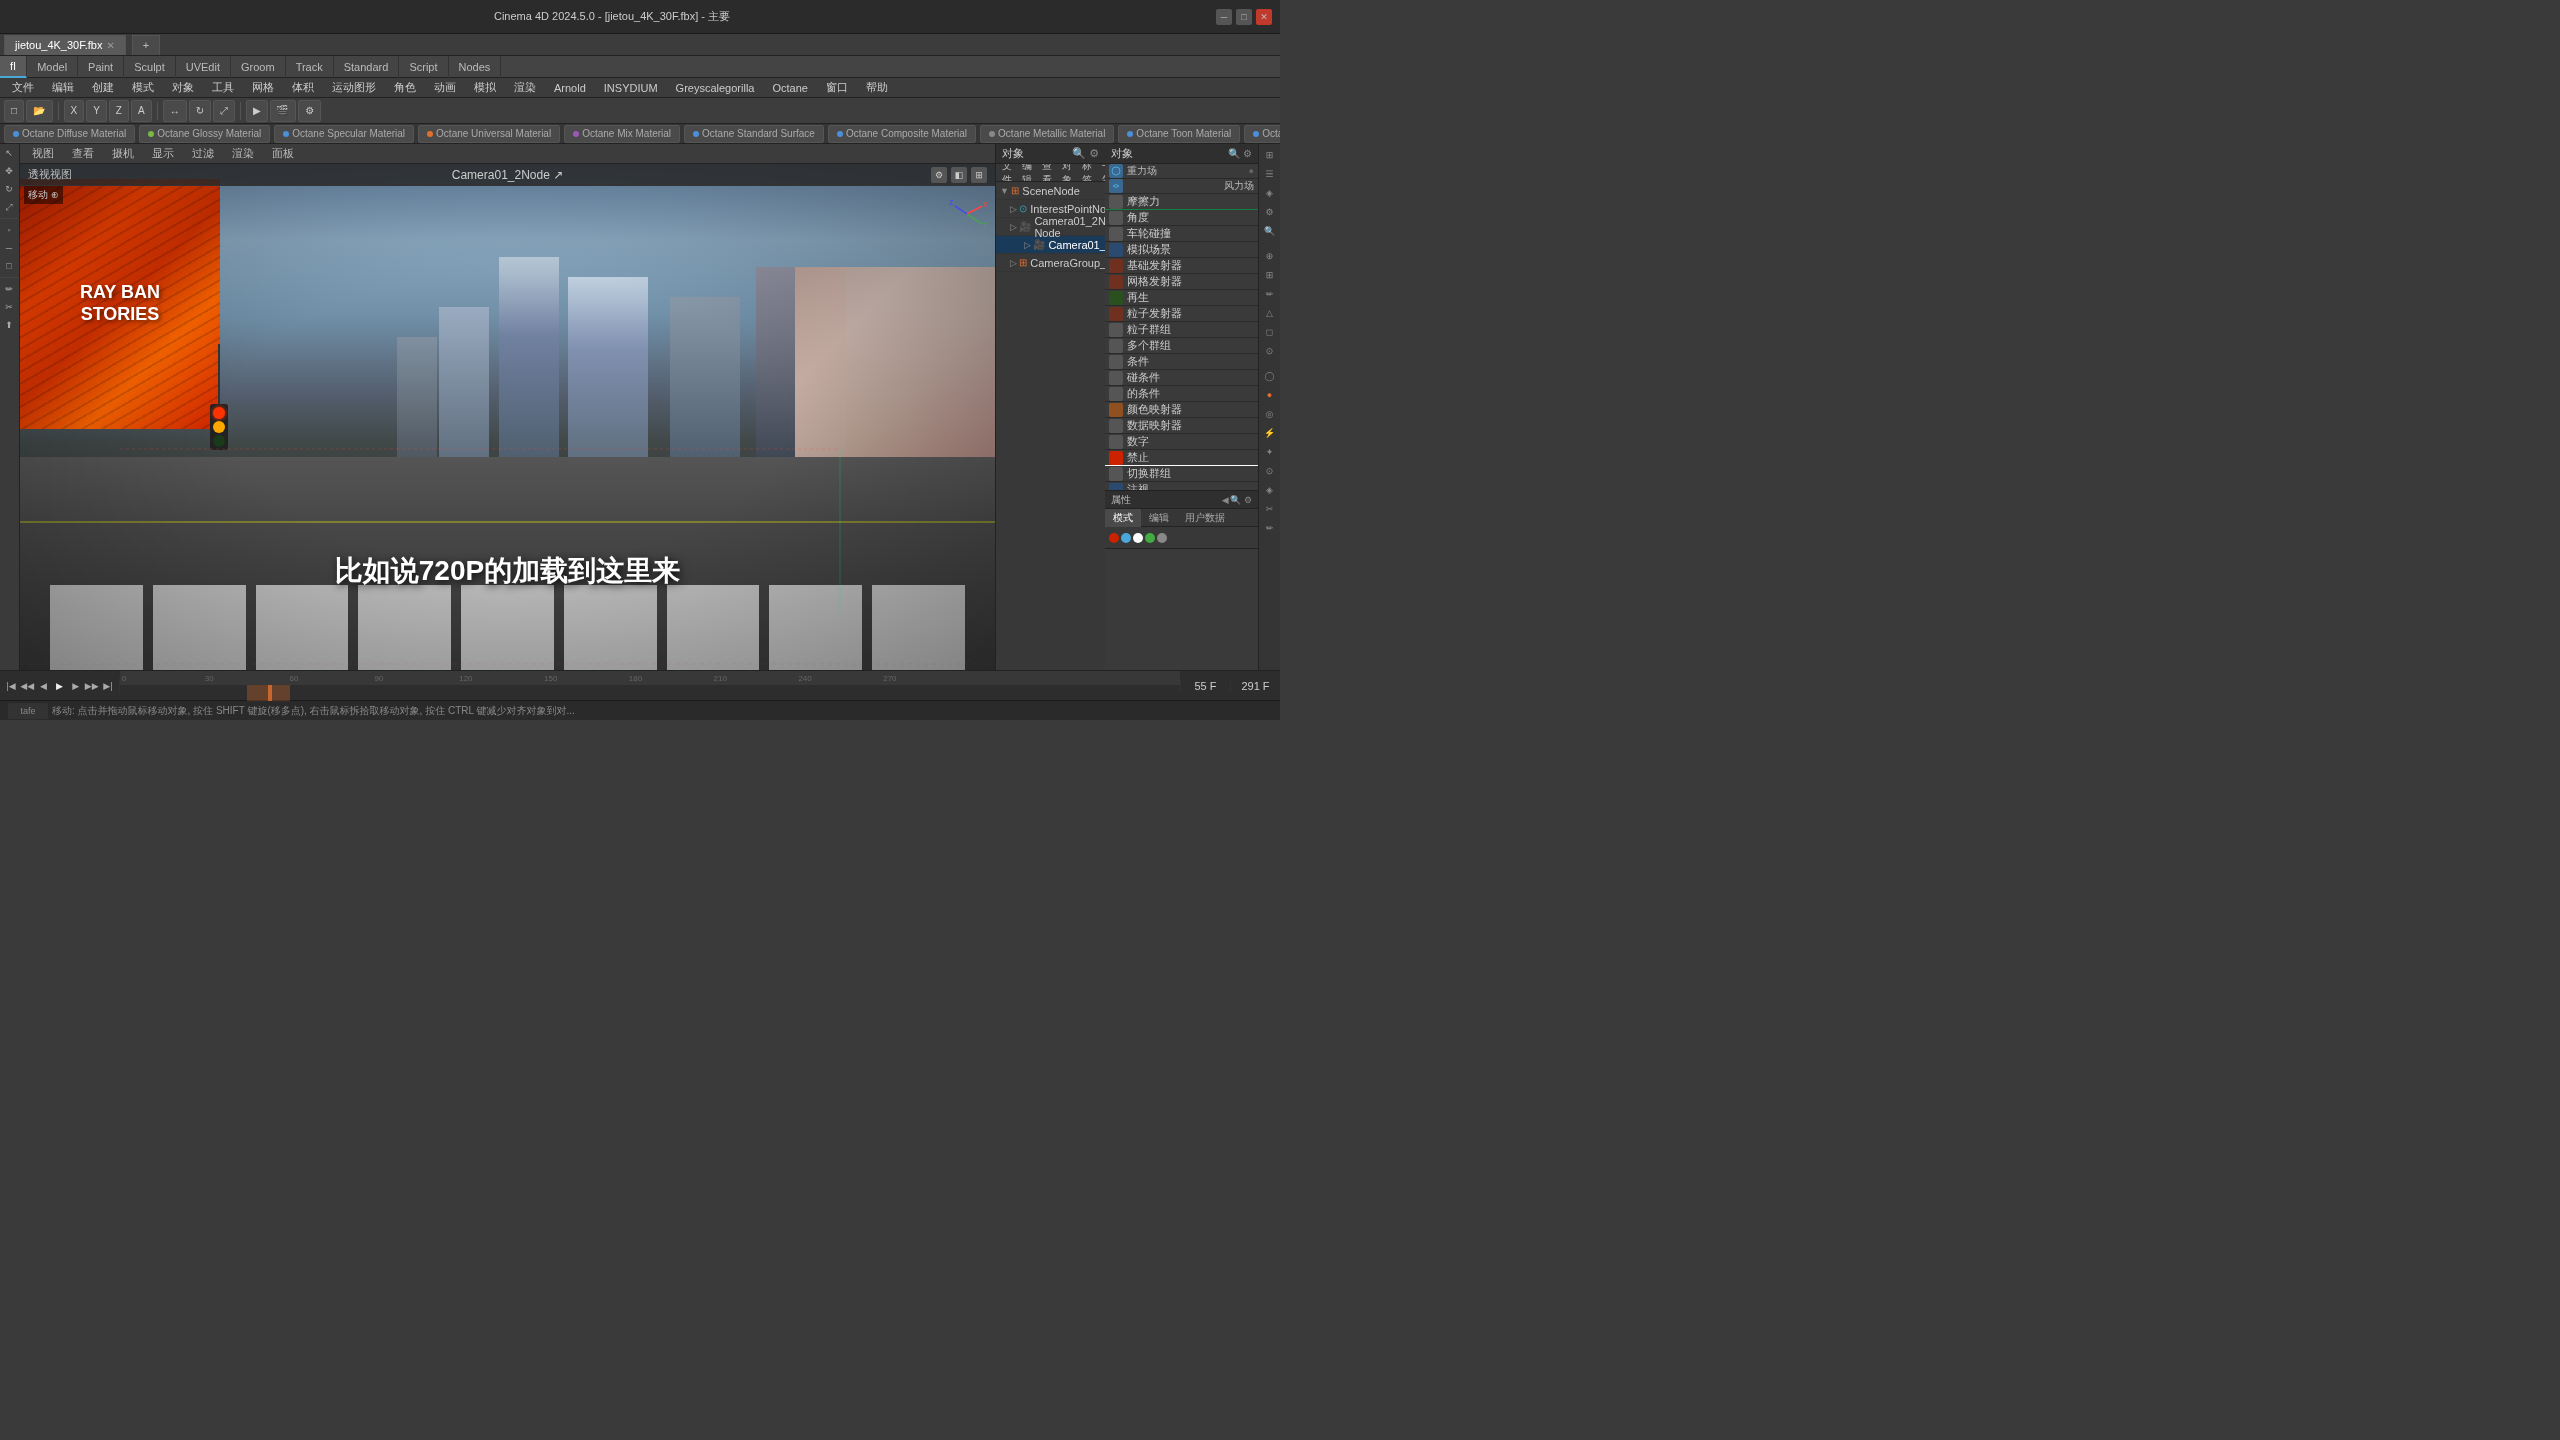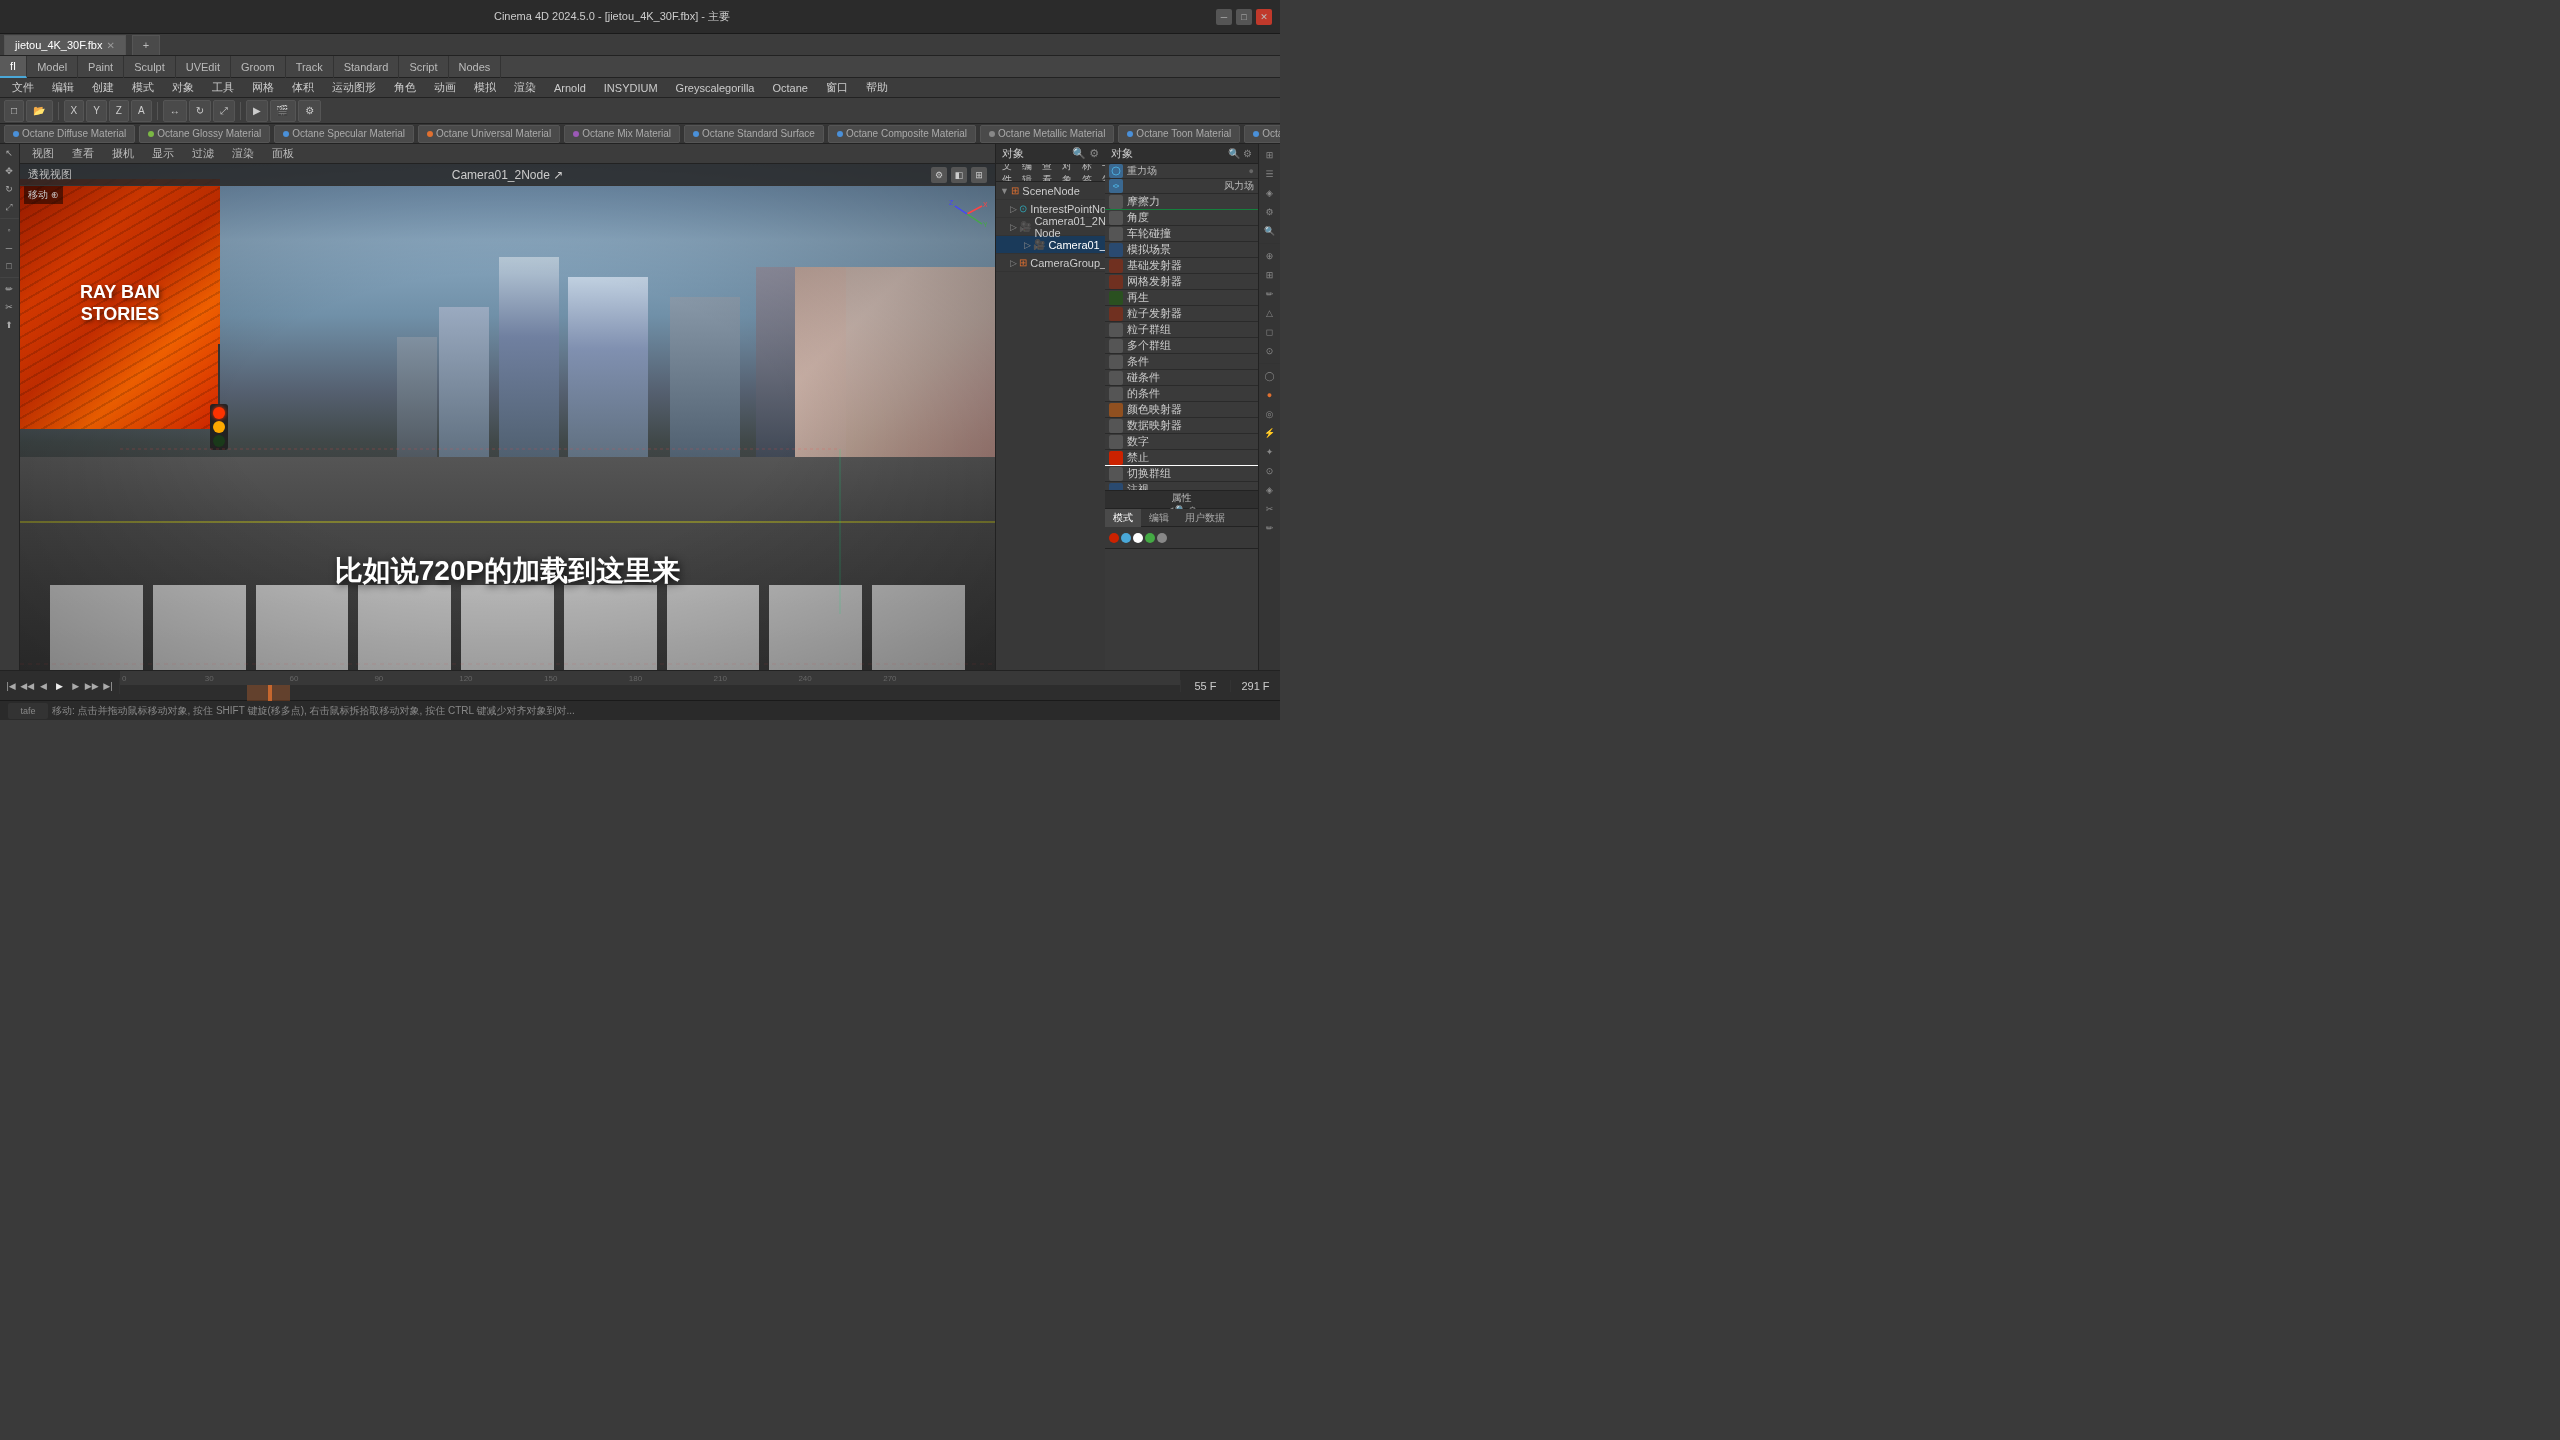--- a/index.html
+++ b/index.html
@@ -543,21 +543,20 @@
     #prop-panel-header {
       height: 18px;
       background: #2f2f2f;
       display: flex;
       align-items: center;
       justify-content: space-between;
       padding: 0 6px;
       border-bottom: 1px solid #222;
       font-size: 10px;
       color: #bbb;
-      flex-direction: column;
     }
 
     #prop-panel-tabs {
       height: 18px;
       display: flex;
       align-items: center;
       background: #363636;
       border-bottom: 1px solid #222;
     }
     .pp-tab {

